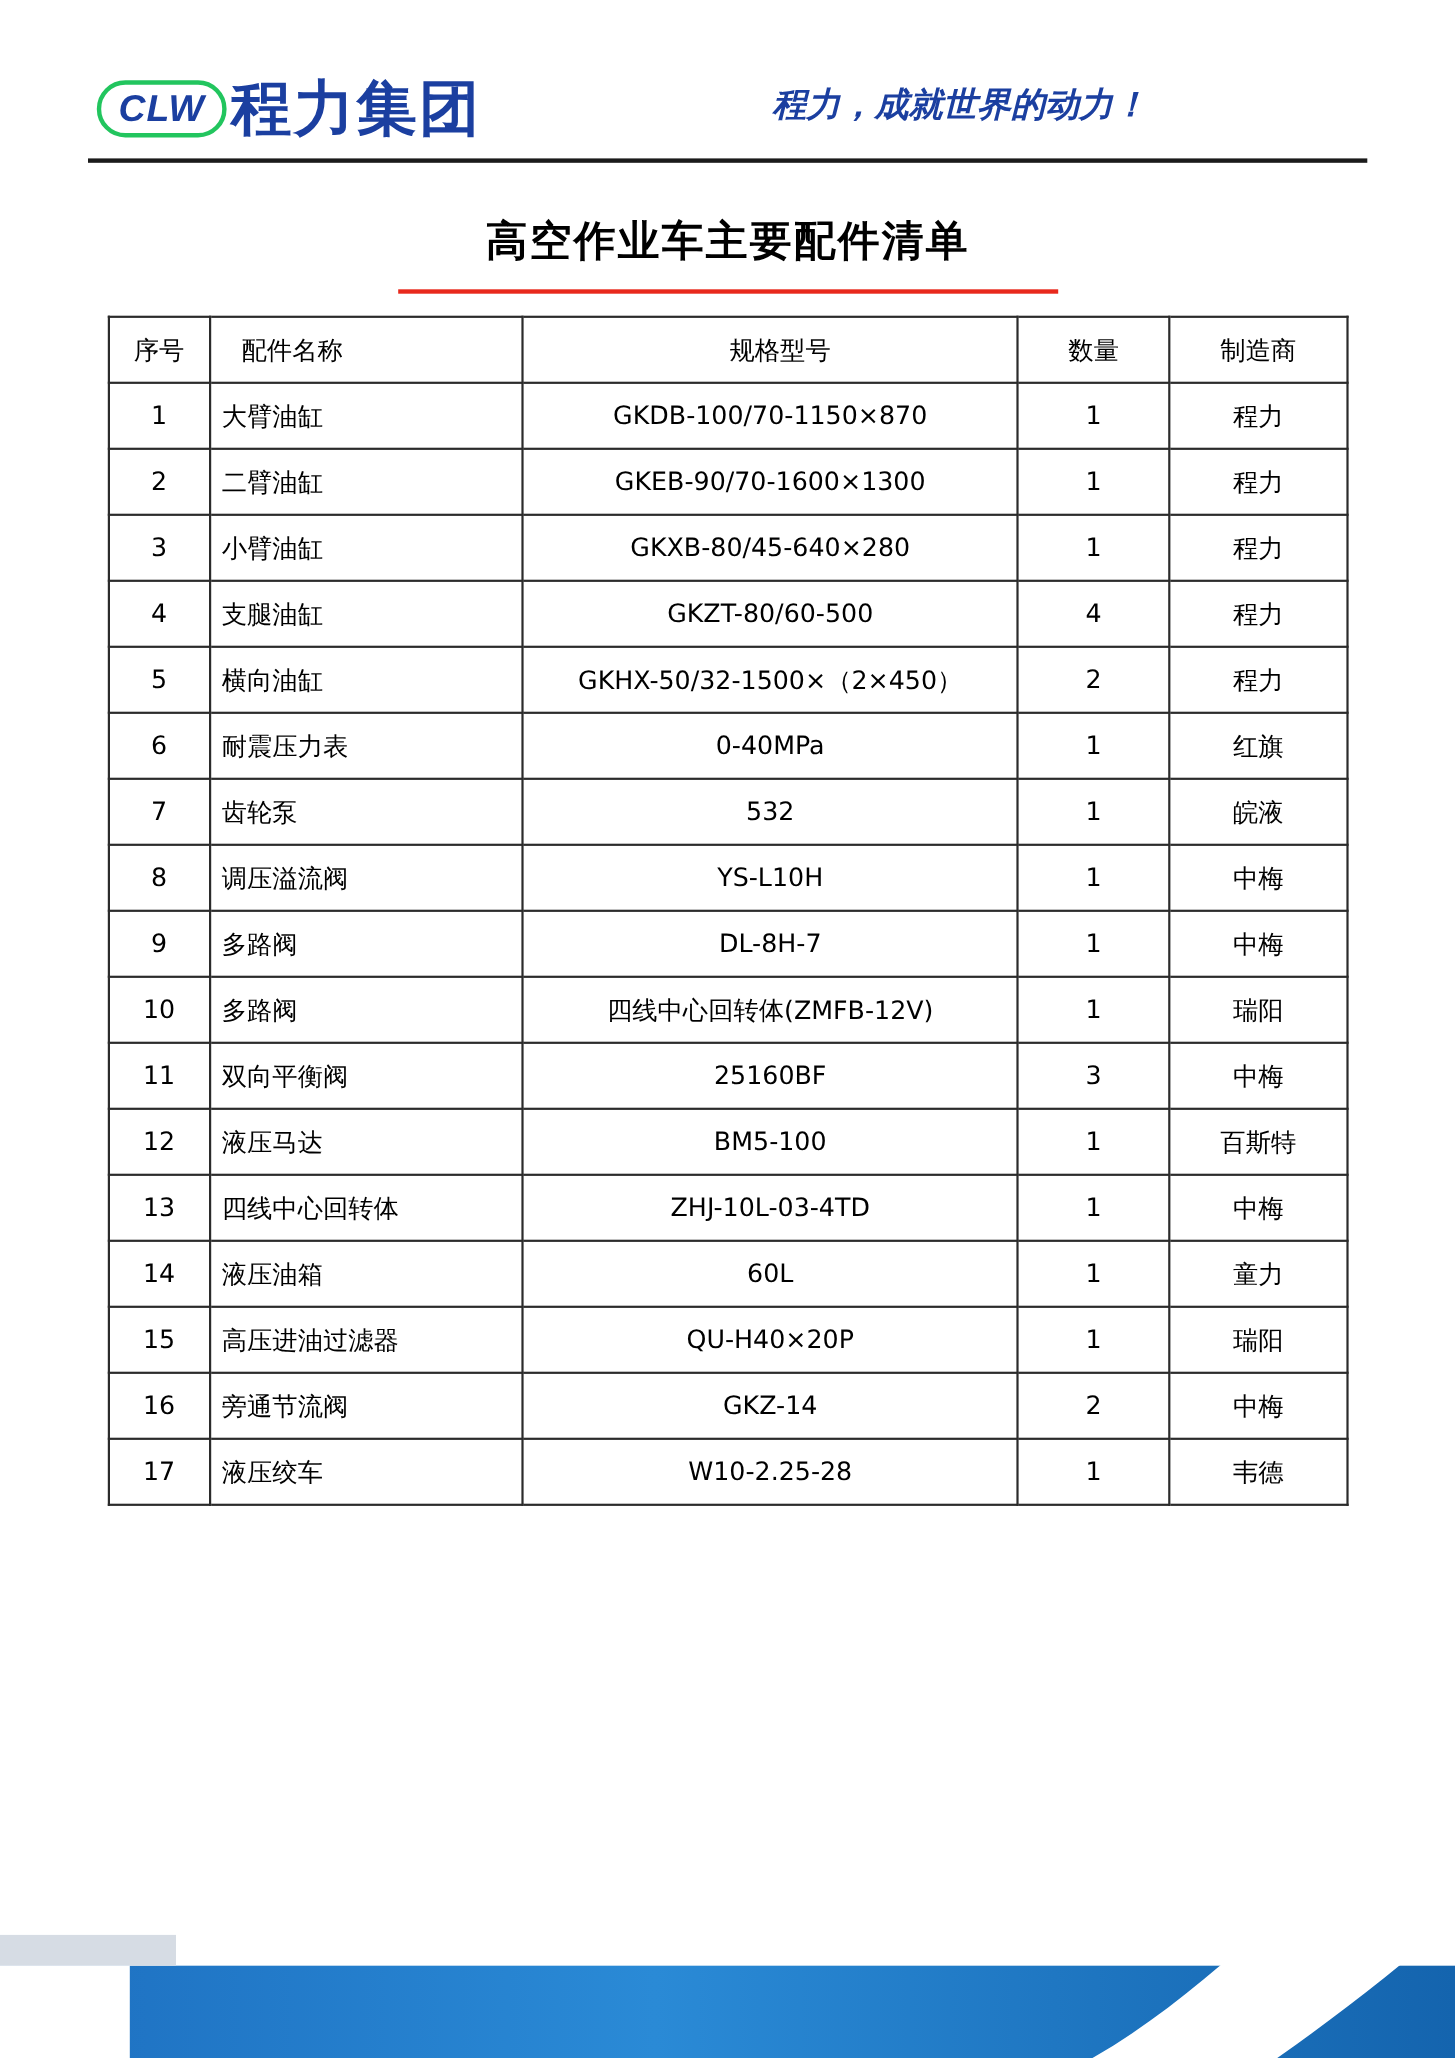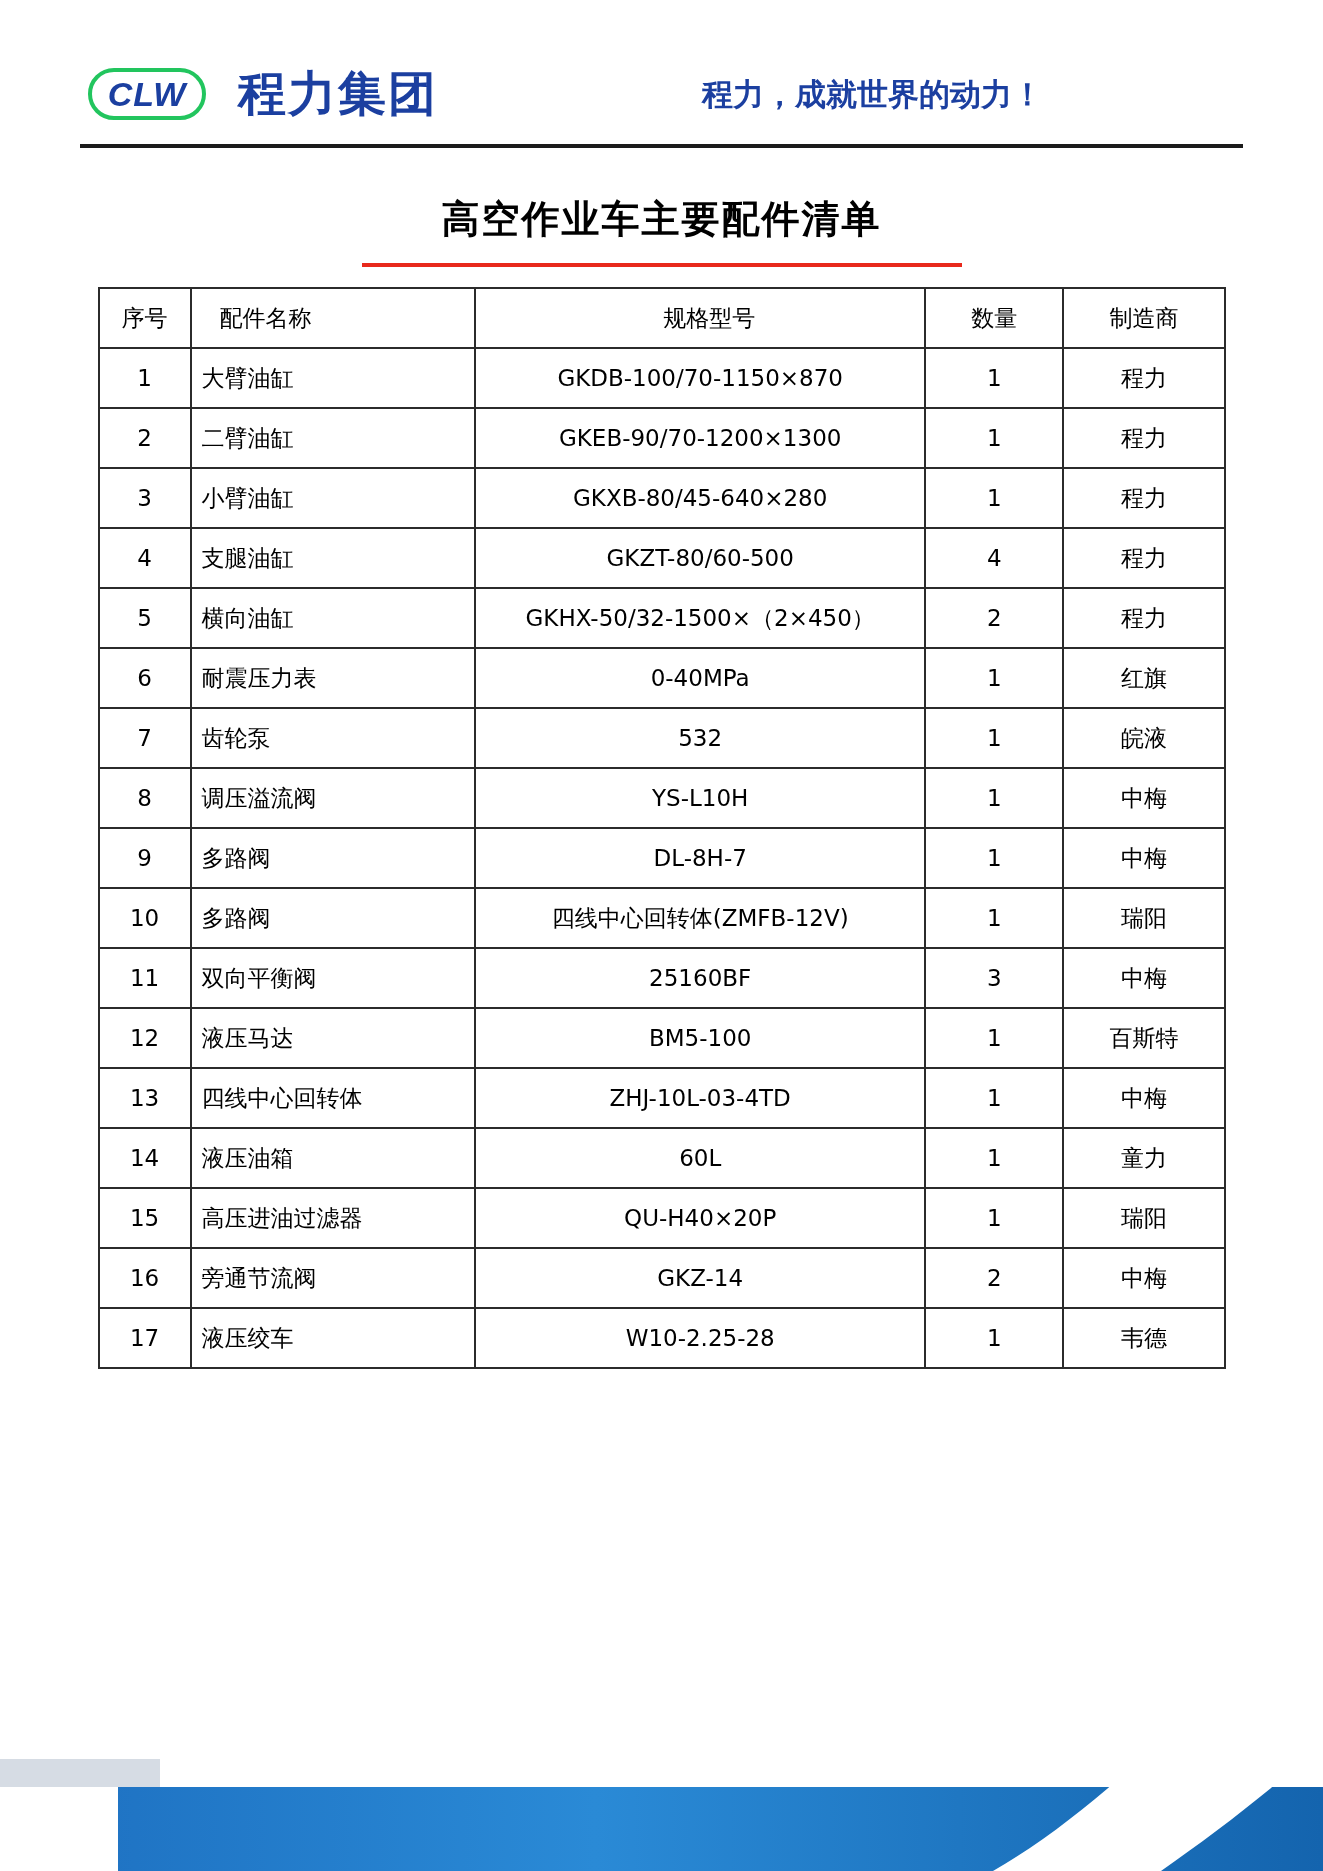--- a/index.html
+++ b/index.html
@@ -54,33 +54,34 @@
   }
   .logo-mark span {
     font-family: "Liberation Sans", sans-serif;
     font-weight: bold;
     font-style: italic;
     font-size: 34px;
     letter-spacing: 1px;
     color: #1b3fa0;
   }
   .logo-text {
-    margin-left: 32px;
+    margin-left: 4px;
     font-family: "DejaVu Sans", sans-serif;
     font-weight: bold;
-    font-size: 48px;
+    font-size: 55px;
     letter-spacing: 2px;
     color: #1b3fa0;
   }
   .slogan {
     position: absolute;
     right: 280px;
     top: 74px;
     font-family: "DejaVu Serif", serif;
     font-weight: bold;
+    font-style: italic;
     font-size: 31px;
     color: #1b3fa0;
     white-space: nowrap;
   }
   .header-rule {
     position: absolute;
     left: 80px;
     right: 80px;
     top: 144px;
     height: 4px;
@@ -210,21 +211,21 @@
       <tr>
         <td class="c-no">1</td>
         <td class="c-name">大臂油缸</td>
         <td class="c-spec">GKDB-100/70-1150×870</td>
         <td class="c-qty">1</td>
         <td class="c-maker">程力</td>
       </tr>
       <tr>
         <td class="c-no">2</td>
         <td class="c-name">二臂油缸</td>
-        <td class="c-spec">GKEB-90/70-1200×1300</td>
+        <td class="c-spec">GKEB-90/70-1600×1300</td>
         <td class="c-qty">1</td>
         <td class="c-maker">程力</td>
       </tr>
       <tr>
         <td class="c-no">3</td>
         <td class="c-name">小臂油缸</td>
         <td class="c-spec">GKXB-80/45-640×280</td>
         <td class="c-qty">1</td>
         <td class="c-maker">程力</td>
       </tr>

